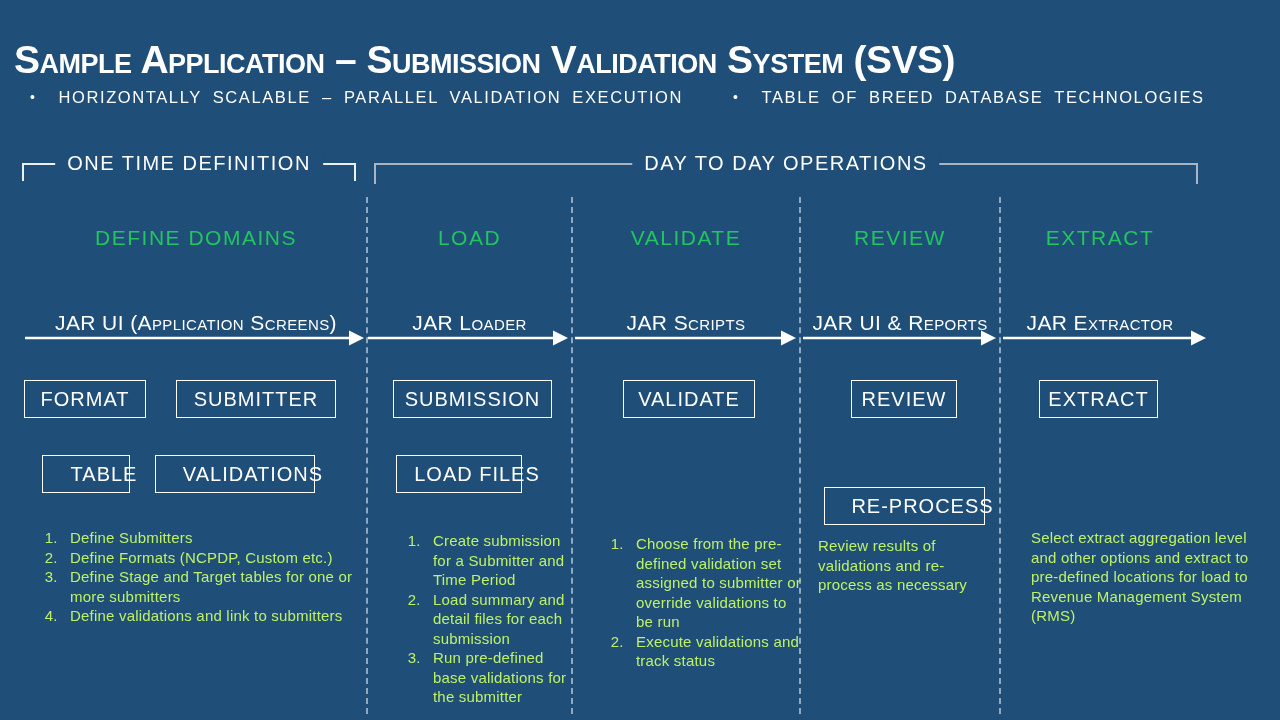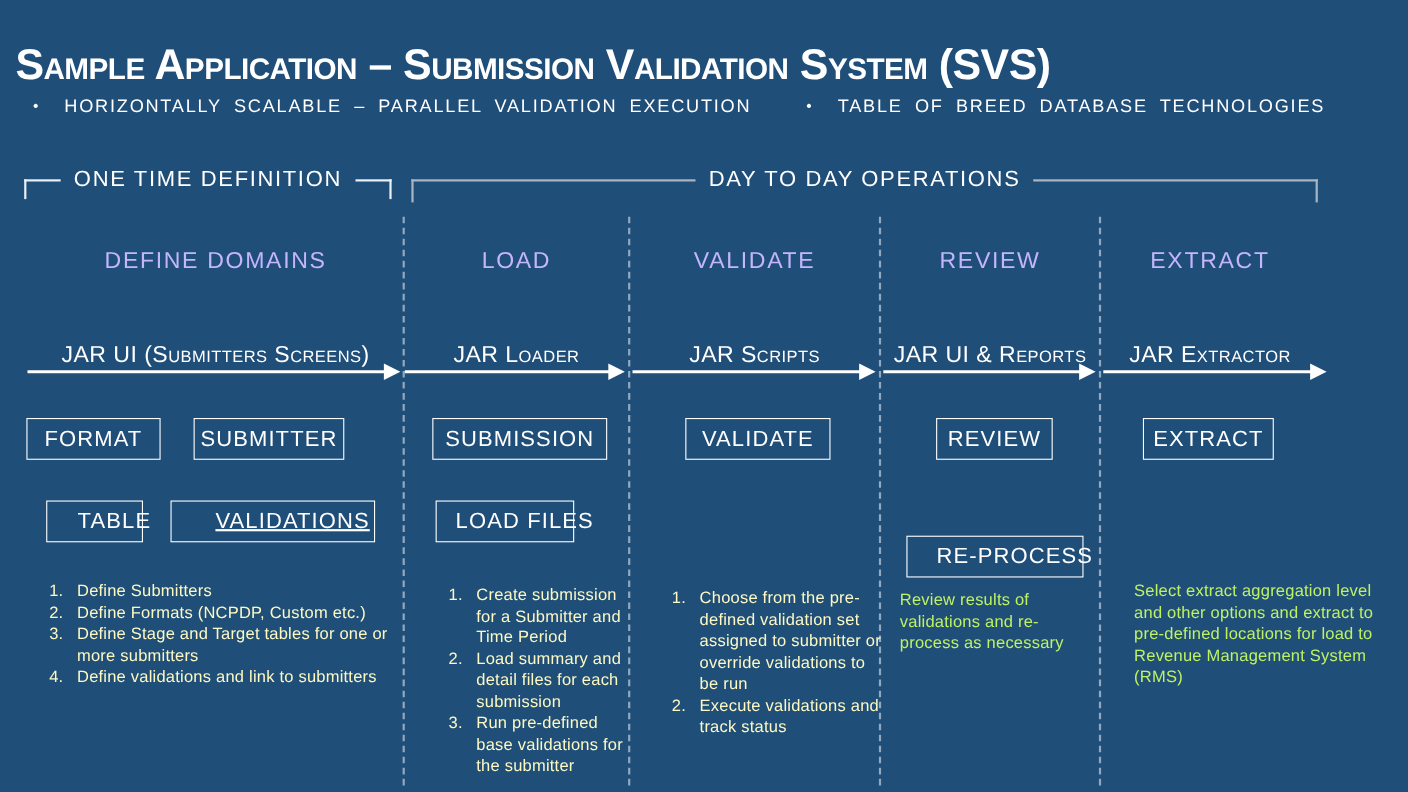--- a/index.html
+++ b/index.html
@@ -42,55 +42,55 @@
   
   .vdash{
     position:absolute;top:197px;height:517px;width:0;
     border-left:2px dashed rgba(214,226,238,0.62);
   }
   .vd-1{left:366px;} .vd-2{left:571px;} .vd-3{left:799px;} .vd-4{left:999px;}
 
   
   .colhead{
     position:absolute;top:226px;height:26px;text-align:center;
-    color:#c4b5fd;font-size:21px;letter-spacing:1.5px;white-space:nowrap;
+    color:#22c55e;font-size:21px;letter-spacing:1.5px;white-space:nowrap;
   }
   .tool{
     position:absolute;top:279px;height:28px;text-align:center;
     font-size:21px;letter-spacing:0.4px;white-space:nowrap;color:#fff;
   }
   .cb-1{left:25px;width:342px;} .cb-2{left:367px;width:205px;}
   .cb-3{left:572px;width:228px;} .cb-4{left:800px;width:200px;}
   .cb-5{left:1000px;width:200px;}
 
   
   .flow{position:absolute;left:0;top:323px;width:1280px;height:30px;}
 
   
   .sbox{
     position:absolute;box-sizing:border-box;height:38px;
     border:1.5px solid #fff;display:flex;align-items:center;justify-content:center;
     font-size:20px;letter-spacing:1px;white-space:nowrap;color:#fff;
   }
   .r1{top:380px;} .r2{top:455px;padding-left:36px;}
   .bx-format{left:24px;width:122px;}
-  .bx-submitter{left:176px;width:137px;}
+  .bx-submitter{left:176px;width:160px;}
   .bx-submission{left:393px;width:159px;}
   .bx-validate{left:623px;width:132px;}
   .bx-review{left:851px;width:106px;}
   .bx-extract{left:1039px;width:119px;}
   .bx-table{left:42px;width:88px;}
-  .bx-validations{left:155px;width:186px;text-decoration:underline;}
+  .bx-validations{left:155px;width:160px;}
   .bx-loadfiles{left:396px;width:126px;}
   .bx-reprocess{left:824px;width:161px;margin-top:32px;}
 
   
   .steps{
     position:absolute;margin:0;font-size:15px;line-height:19.5px;
-    color:#fef9c3;letter-spacing:0.2px;
+    color:#bef264;letter-spacing:0.2px;
   }
   ol.steps{padding-left:40px;}
   ol.steps li{padding-left:8px;margin:0;}
   .steps-1{left:22px;top:528px;width:300px;}
   .steps-2{left:385px;top:531px;width:150px;padding-left:36px;}
   .steps-3{left:588px;top:534px;width:176px;padding-left:38px;}
   .note{position:absolute;font-size:15px;line-height:19.5px;color:#bef264;letter-spacing:0.2px;}
   .note-4{left:818px;top:536px;width:170px;}
   .note-5{left:1031px;top:528px;width:220px;}
 </style>
@@ -115,21 +115,21 @@
   <div class="vdash vd-2"></div>
   <div class="vdash vd-3"></div>
   <div class="vdash vd-4"></div>
 
   <div class="colhead cb-1">DEFINE DOMAINS</div>
   <div class="colhead cb-2">LOAD</div>
   <div class="colhead cb-3">VALIDATE</div>
   <div class="colhead cb-4">REVIEW</div>
   <div class="colhead cb-5">EXTRACT</div>
 
-  <div class="tool sc cb-1">JAR UI (Submitters Screens)</div>
+  <div class="tool sc cb-1">JAR UI (Application Screens)</div>
   <div class="tool sc cb-2">JAR Loader</div>
   <div class="tool sc cb-3">JAR Scripts</div>
   <div class="tool sc cb-4">JAR UI &amp; Reports</div>
   <div class="tool sc cb-5">JAR Extractor</div>
 
   <svg class="flow" viewBox="0 0 1280 30">
     <g stroke="#FFFFFF" stroke-width="2.6">
       <line x1="25" y1="15" x2="352" y2="15"></line>
       <line x1="368" y1="15" x2="556" y2="15"></line>
       <line x1="575" y1="15" x2="784" y2="15"></line>

